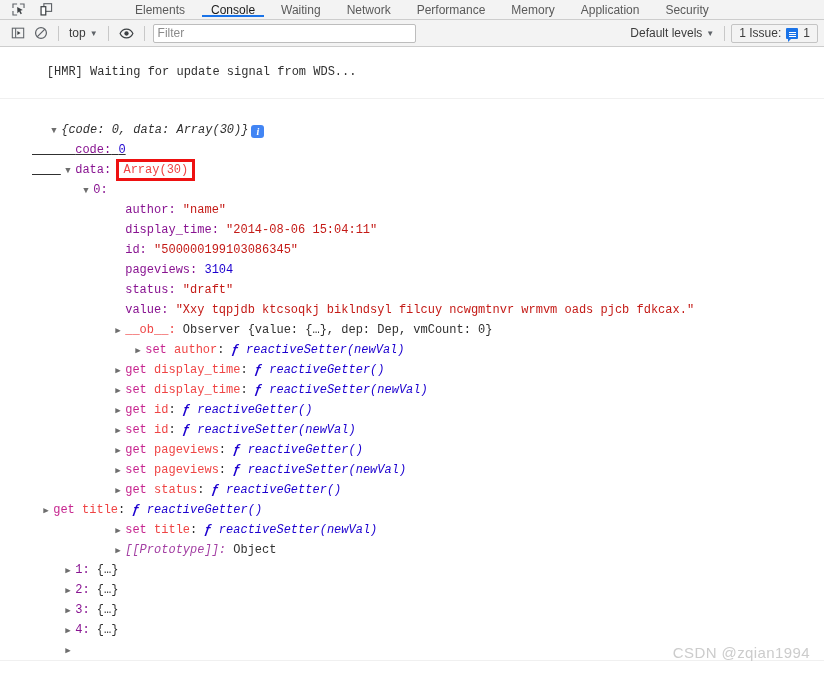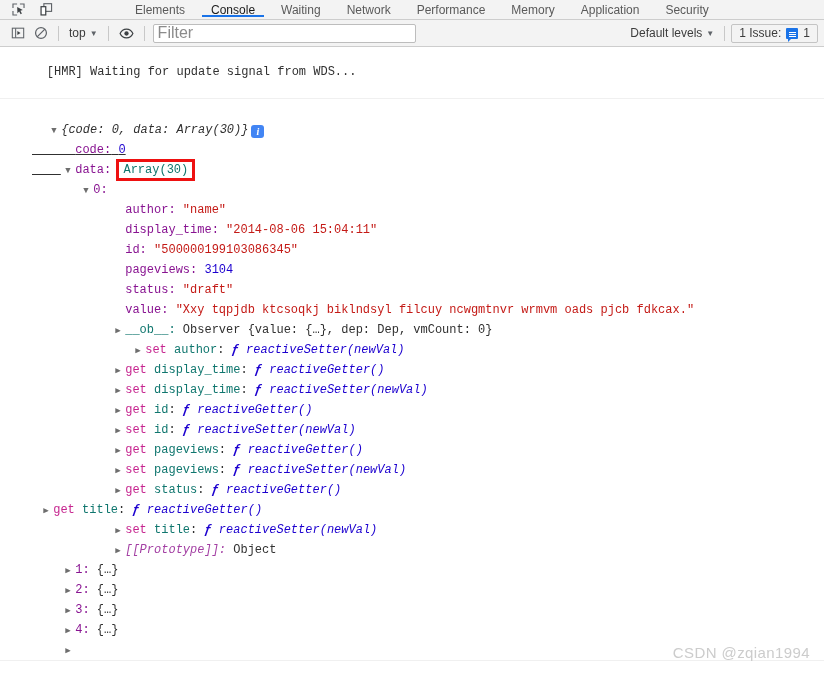--- a/index.html
+++ b/index.html
@@ -116,21 +116,21 @@
     top: 1px;
   }
   .filter-input {
     flex: 0 0 auto;
     width: 263px;
     height: 19px;
     margin-left: 2px;
     border: 1px solid #bdbdbd;
     background: #ffffff;
     border-radius: 2px;
-    font-size: 16px;
+    font-size: 12px;
     padding: 0 4px;
     color: #202124;
     box-sizing: border-box;
     font-family: "Liberation Sans", sans-serif;
     outline: none;
   }
   .filter-input::placeholder { color: #8b8b8b; }
   .fb-spacer { flex: 1 1 auto; }
   .issue-btn {
     display: flex;
@@ -206,21 +206,21 @@
     color: #6e6e6e;
     font-size: 9px;
     text-align: left;
     vertical-align: baseline;
   }
   .arrow.down::before { content: "\25BC"; }
   .arrow.right::before { content: "\25B6"; }
 
   
   .c-prop     { color: #881391; }   
-  .c-propl    { color: #0f766e; }   
+  .c-propl    { color: #ef4444; }   
   .c-kw       { color: #c41a16; }   
   .c-num      { color: #1c00cf; }   
   .c-plain    { color: #303030; }
   .c-preview  { color: #303030; font-style: italic; }
   .c-fn       { color: #1c00cf; font-style: italic; }
   .c-fsym     { color: #1c00cf; font-style: italic; font-weight: bold; }
   .c-getset   { color: #c6258f; }
   .c-proto    { color: #a33fa3; font-style: italic; }
   .c-obj      { color: #303030; }
 

